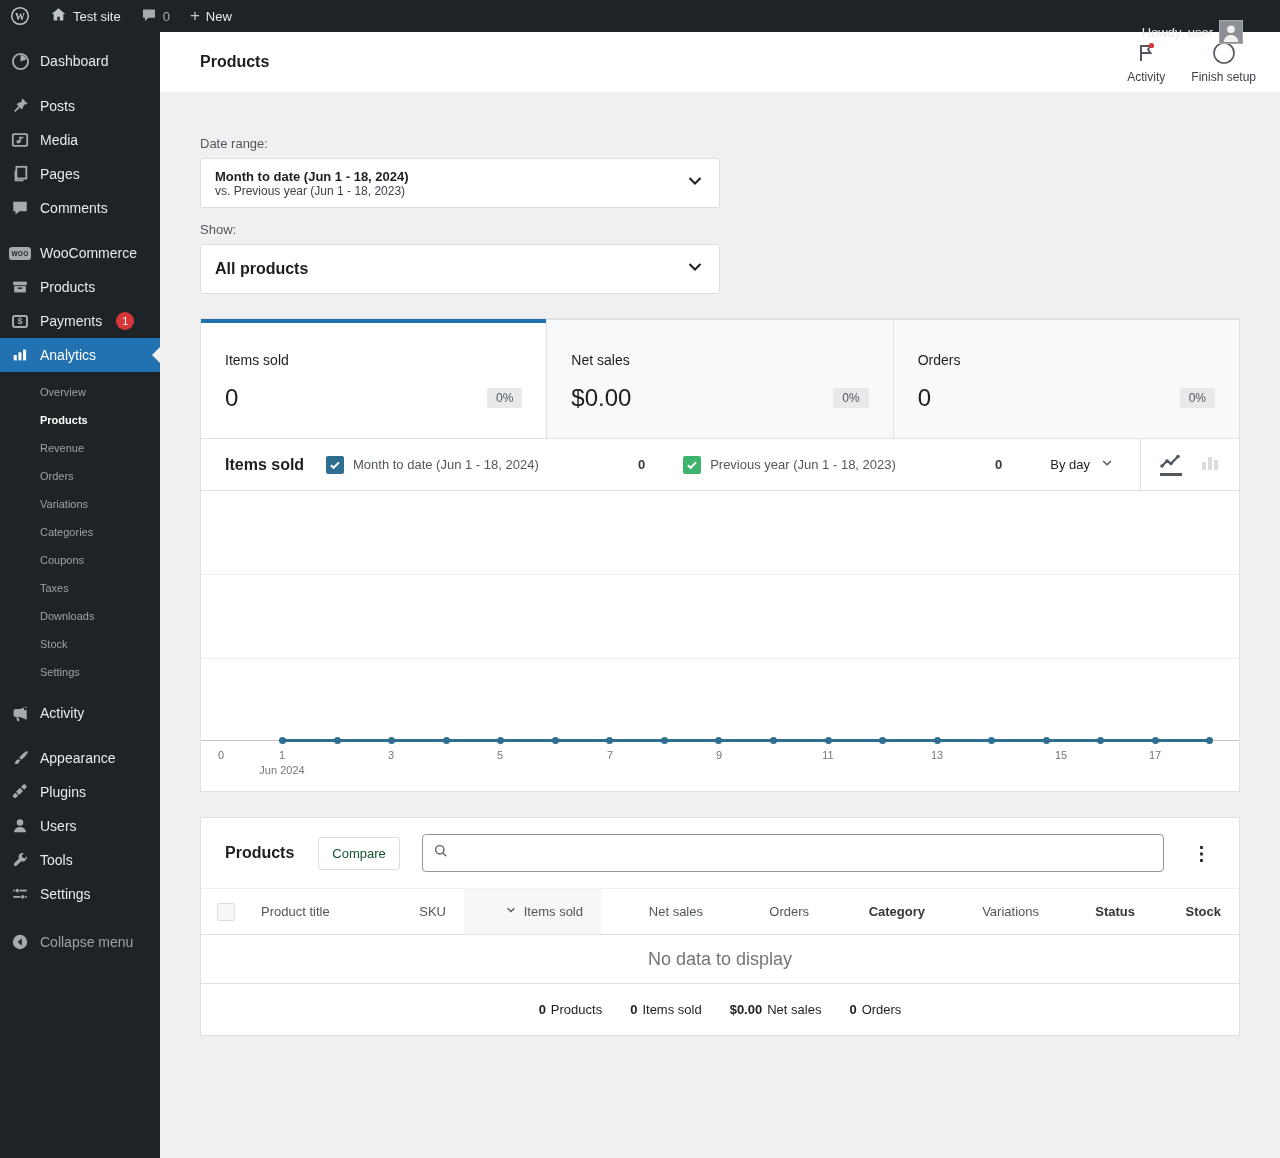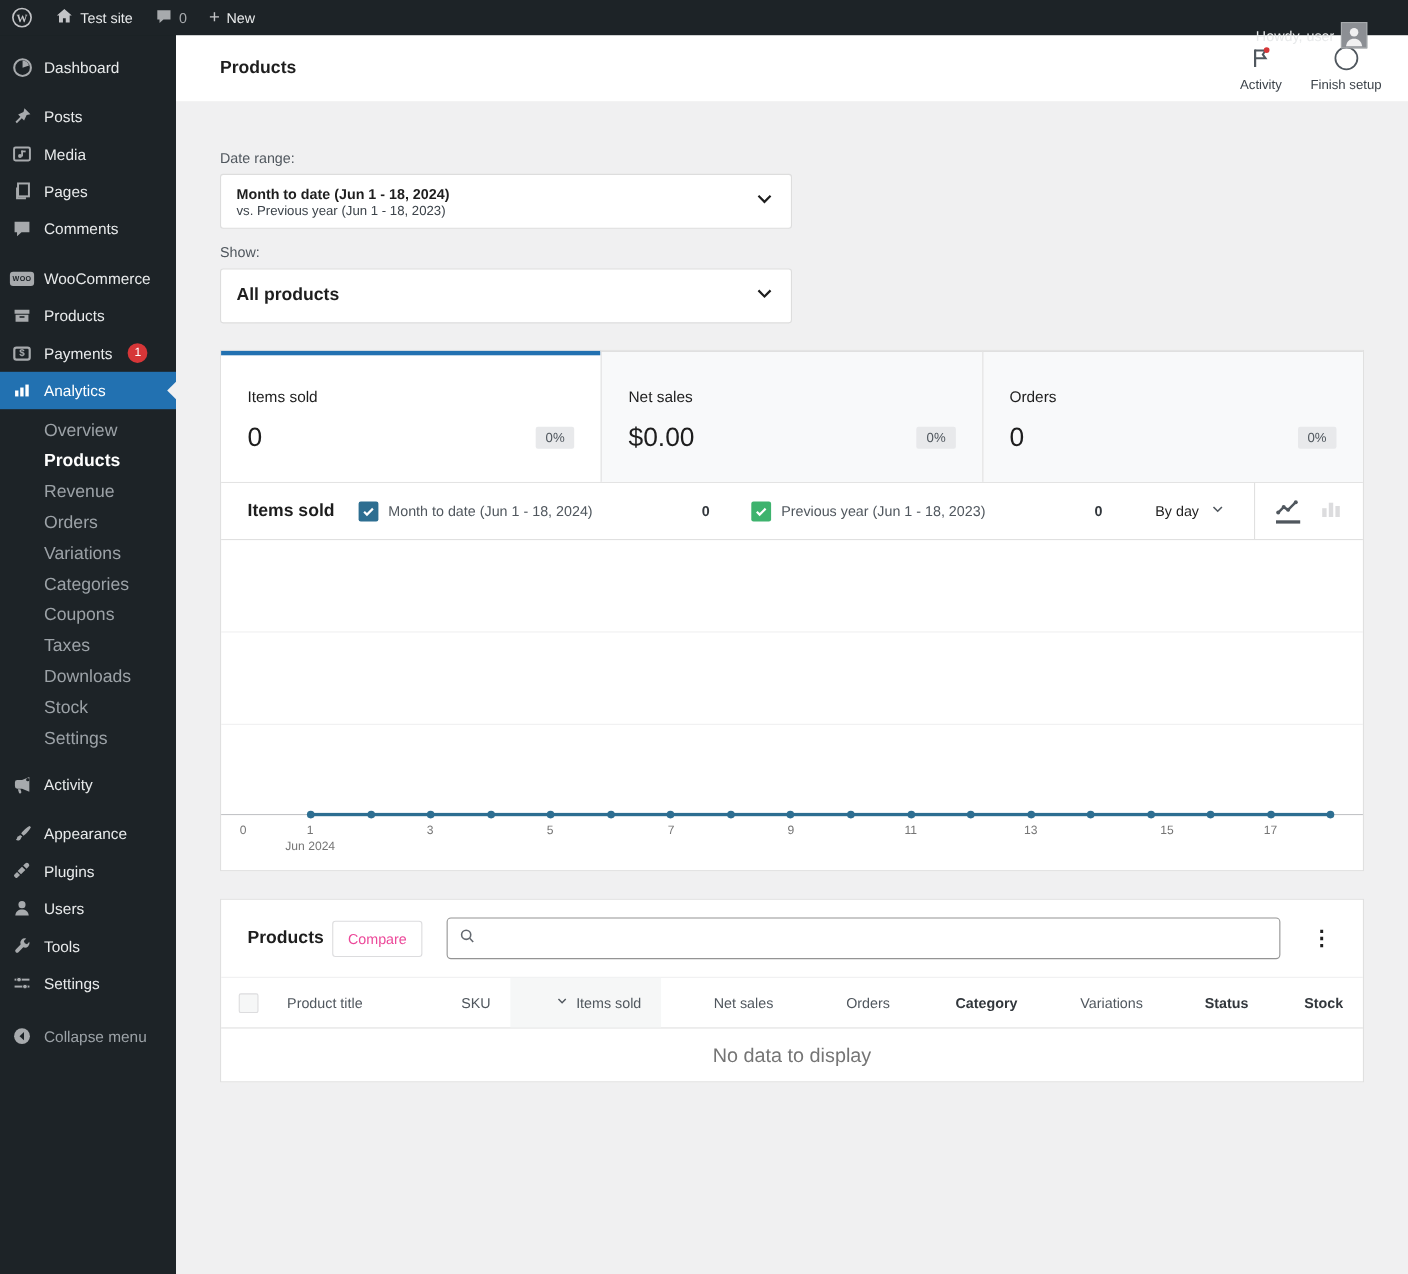--- a/index.html
+++ b/index.html
@@ -17,21 +17,21 @@
   .sidebar { position:fixed; top:32px; left:0; bottom:0; width:160px; background:#1d2327; color:#e8eaeb; padding-top:12px; font-size:14px; }
   .menu-item { position:relative; display:flex; align-items:center; gap:10px; height:34px; padding:0 8px 0 10px; cursor:pointer; color:#e8eaeb; }
   .menu-item .mi-icon { width:20px; height:20px; display:inline-flex; align-items:center; justify-content:center; flex:0 0 20px; }
   .menu-item svg { fill:#a7aaad; }
   .menu-item.active { background:#2271b1; color:#fff; }
   .menu-item.active svg { fill:#fff; }
   .menu-sep { height:11px; }
   .arrow-notch { position:absolute; right:0; top:50%; transform:translateY(-50%); width:0; height:0; border:8px solid transparent; border-right:8px solid #f0f0f1; border-left:none; }
   .badge-red { background:#d63638; color:#fff; border-radius:50%; min-width:18px; height:18px; line-height:18px; text-align:center; font-size:11px; margin-left:4px; display:inline-block; }
   .submenu { padding:6px 0 10px 0; }
-  .submenu-item { height:28px; line-height:28px; padding-left:40px; font-size:16px; color:#9ca2a7; cursor:pointer; }
+  .submenu-item { height:28px; line-height:28px; padding-left:40px; font-size:11px; color:#9ca2a7; cursor:pointer; }
   .submenu-item.active { color:#fff; font-weight:bold; }
   .woo-badge { background:#a7aaad; color:#1d2327; font-size:6.5px; font-weight:bold; padding:3px 2px; border-radius:3px; letter-spacing:.3px; }
   .pay-badge { border:2px solid #a7aaad; border-radius:3px; color:#a7aaad; font-size:9px; font-weight:bold; width:16px; height:13px; line-height:9px; text-align:center; display:inline-block; }
   .collapse-row { margin-top:14px; color:#9ca2a7; }
 
   
   .content { margin-left:160px; }
   .page-header { background:#fff; height:60px; display:flex; align-items:center; padding:0 24px 0 40px; }
   .page-title { font-size:16px; font-weight:bold; color:#1e1e1e; }
   .ph-actions { margin-left:auto; display:flex; gap:26px; }
@@ -78,21 +78,21 @@
   .zero-line { position:absolute; bottom:-1px; left:81px; width:928px; height:3px; background:#2d6e91; }
   .chart-dot { position:absolute; bottom:-3px; width:7px; height:7px; margin-left:-3.5px; border-radius:50%; background:#2d6e91; }
   .chart-axis { position:relative; height:50px; }
   .x-tick { position:absolute; top:8px; transform:translateX(-50%); font-size:11px; color:#757575; }
   .x-sub { position:absolute; top:23px; transform:translateX(-50%); font-size:11px; color:#757575; white-space:nowrap; }
 
   
   .table-card { margin-top:25px; margin-bottom:40px; background:#fff; border:1px solid #e0e0e0; width:1040px; }
   .table-head { display:flex; align-items:center; height:70px; padding:0 24px; }
   .table-title { font-size:16px; font-weight:bold; color:#1e1e1e; }
-  .compare-btn { margin-left:8px; border:1px solid #dcdcde; background:#fff; color:#ec4899; font-size:13px; padding:8px 13px; border-radius:3px; cursor:default; font-family:inherit; }
+  .compare-btn { margin-left:24px; border:1px solid #dcdcde; background:#fff; color:#14532d; font-size:13px; padding:8px 13px; border-radius:3px; cursor:default; font-family:inherit; }
   .search-box { flex:1; margin:0 24px 0 22px; height:38px; border:1px solid #949494; border-radius:4px; display:flex; align-items:center; padding:0 10px; background:#fff; }
   .search-box input { border:none; outline:none; flex:1; font-size:13px; margin-left:8px; font-family:inherit; }
   .ellipsis-btn { font-size:19px; font-weight:bold; color:#1e1e1e; cursor:pointer; padding:0 4px; letter-spacing:0; }
 
   .cols-row { display:flex; align-items:stretch; height:47px; border-top:1px solid #f0f0f1; border-bottom:1px solid #e0e0e0; font-size:13px; color:#50575e; }
   .col { display:flex; align-items:center; justify-content:flex-end; padding-right:18px; }
   .col-cb { width:50px; justify-content:center; padding-right:0; }
   .col-title { flex:1; justify-content:flex-start; padding-left:10px; }
   .col-sku { width:80px; }
   .col-items { width:137px; background:#f6f7f7; gap:7px; cursor:pointer; }
@@ -536,16 +536,22 @@
         <span class="col col-net">Net sales</span>
         <span class="col col-orders">Orders</span>
         <span class="col col-category">Category</span>
         <span class="col col-variations">Variations</span>
         <span class="col col-status">Status</span>
         <span class="col col-stock">Stock</span>
       </div>
 
       <div class="empty-row">No data to display</div>
 
+      <div class="summary-row">
+        <span><span class="sum-val">0</span><span>Products</span></span>
+        <span><span class="sum-val">0</span><span>Items sold</span></span>
+        <span><span class="sum-val">$0.00</span><span>Net sales</span></span>
+        <span><span class="sum-val">0</span><span>Orders</span></span>
+      </div>
     </div>
 
   </div>
 </div>
 
 </body></html>

